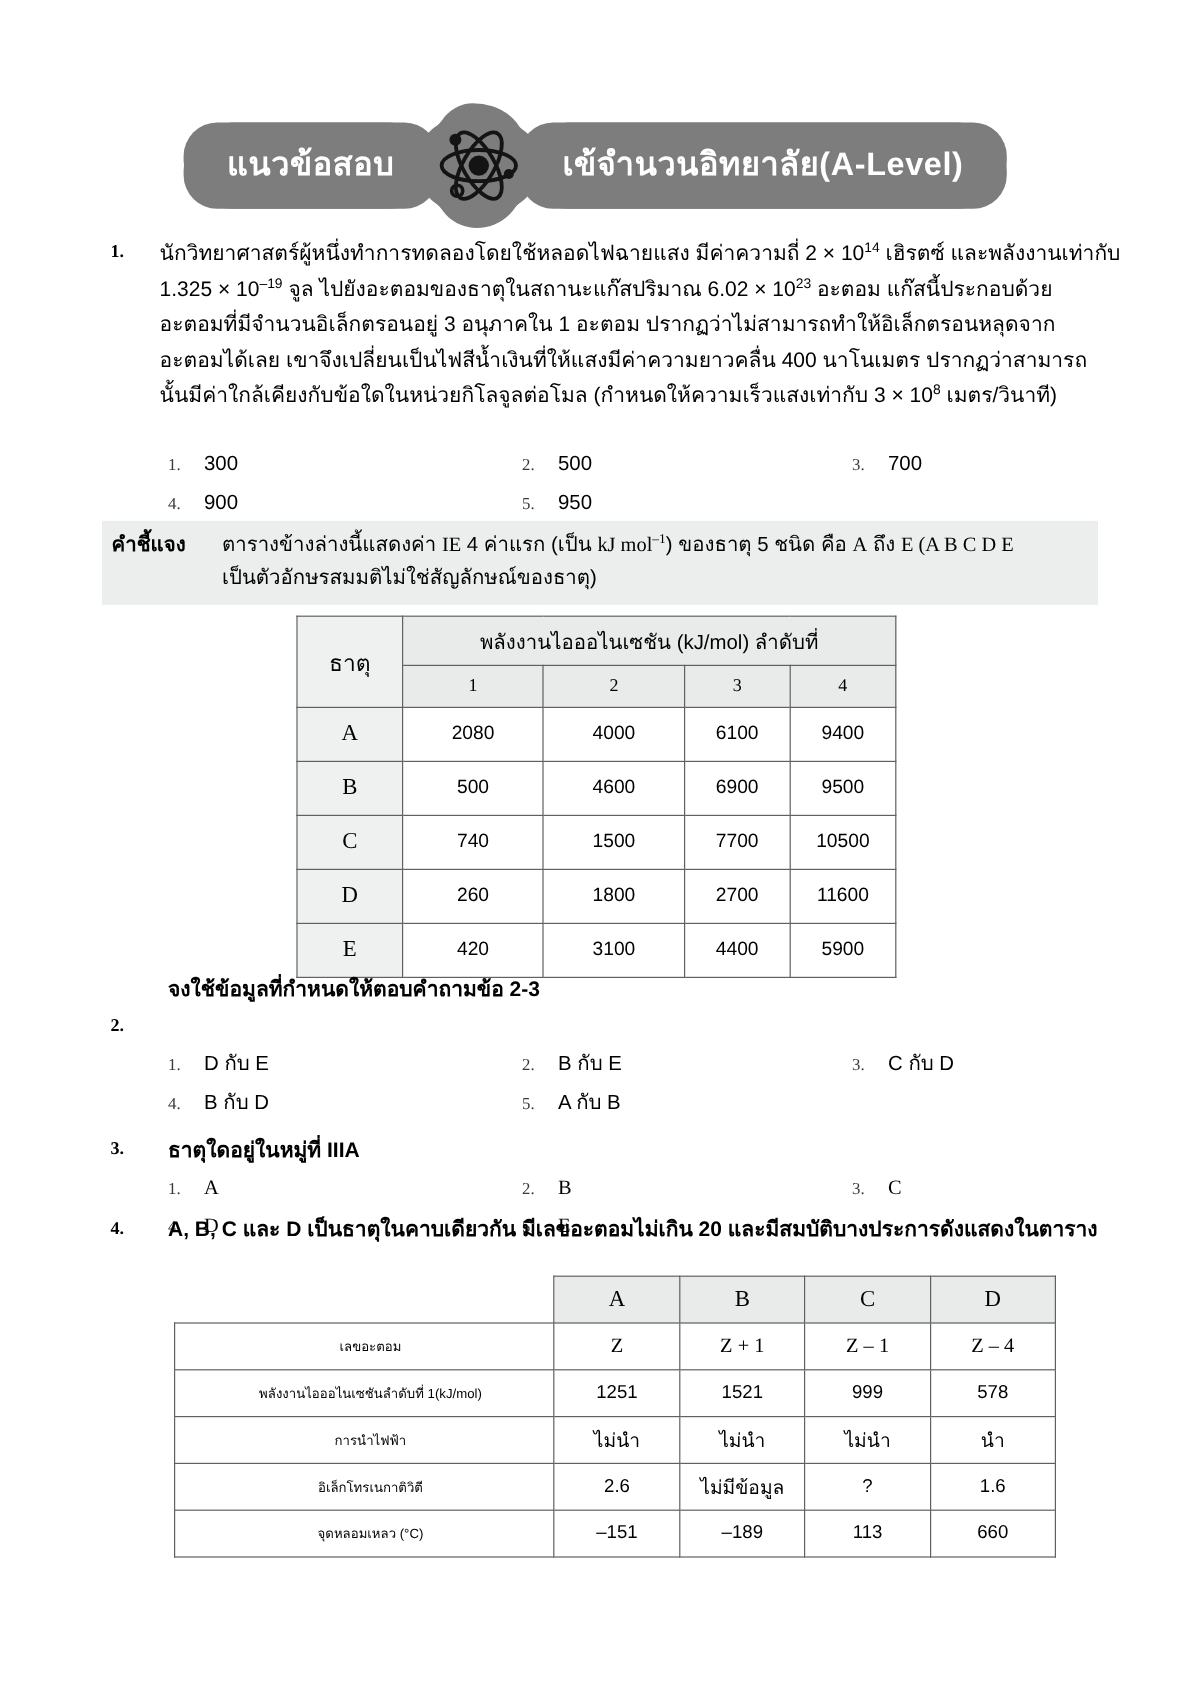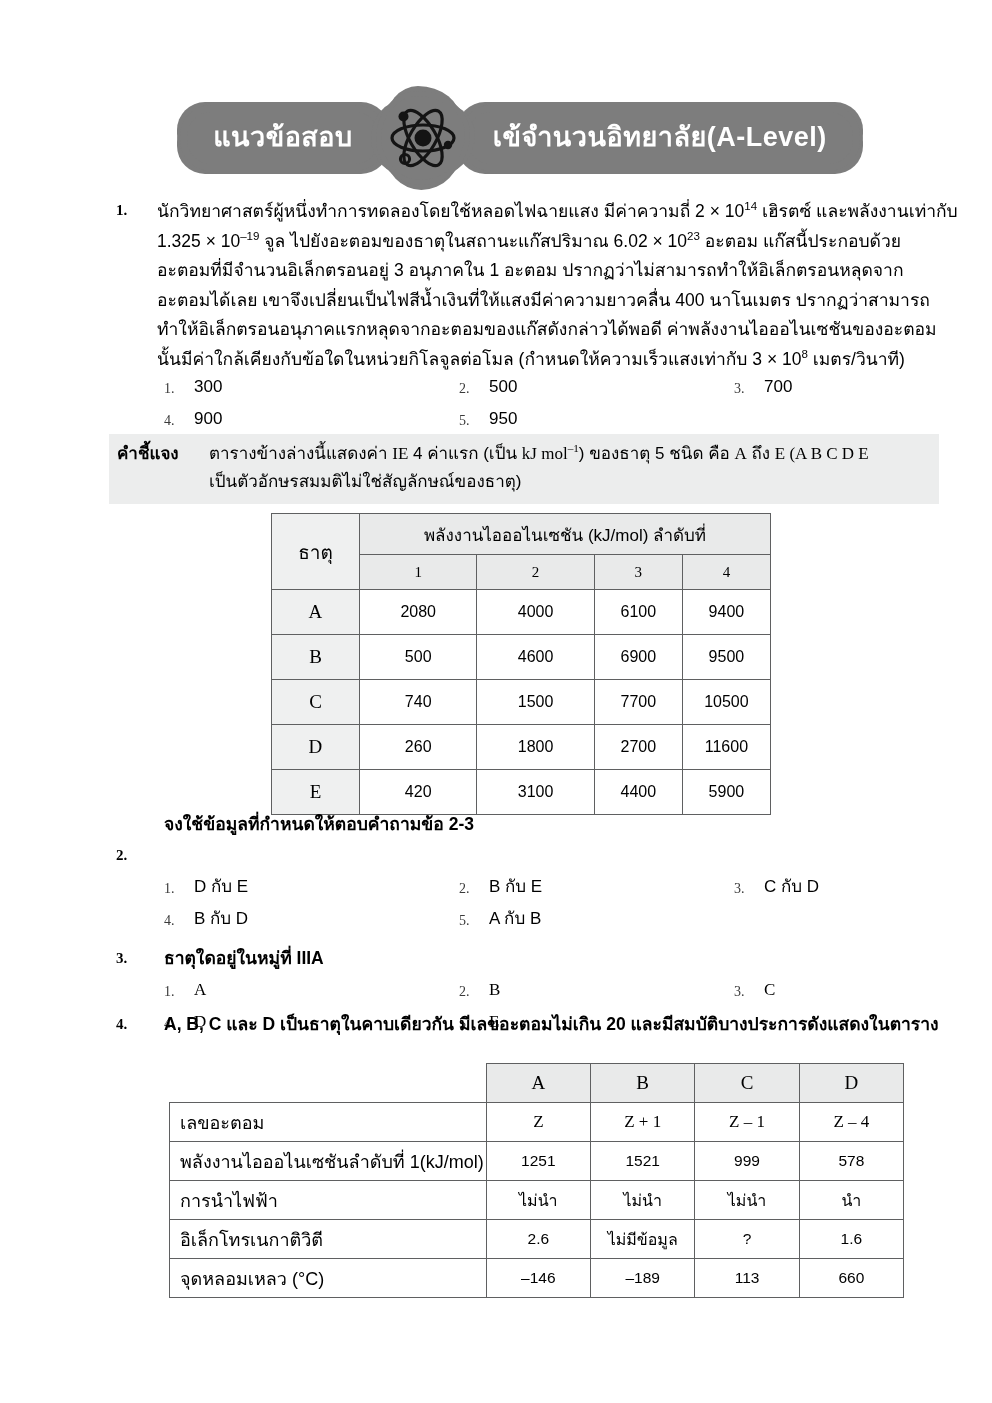--- a/index.html
+++ b/index.html
@@ -13,21 +13,20 @@
     position: relative;
     font-family: "Liberation Sans", "DejaVu Sans", sans-serif;
     color: #000000;
     overflow: hidden;
   }
   .page {
     position: relative;
     width: 948px;
     height: 1403px;
     box-sizing: border-box;
-    margin-left: 24px;
   }
 
   
   .banner-wrap {
     position: absolute;
     left: 0;
     top: 92px;
     width: 992px;
     height: 92px;
     display: flex;
@@ -226,23 +225,23 @@
     width: 318px;
   }
   .t2 .hcell {
     background: #e9eaea;
     font-weight: normal;
     font-size: 19px;
     font-family: "Liberation Serif", "DejaVu Serif", serif;
     width: 104px;
   }
   .t2 .rowlabel {
-    text-align: left;
+    text-align: center;
     padding-left: 10px;
-    font-size: 18px;
+    font-size: 11px;
     background: #ffffff;
   }
   .t2 .dcell {
     font-size: 15.5px;
     background: #ffffff;
   }
   .t2 .dcell.thai { font-size: 16px; }
   .t2 .zcell {
     font-size: 17px;
     font-family: "Liberation Serif", "DejaVu Serif", serif;
@@ -285,21 +284,20 @@
       </div>
     </div>
   </div>
 
   <div class="qnum" style="left:92px; top:202px;">1.</div>
   <div class="qbody" style="left:133px; top:197px; width:790px;">
     <div class="ln">นักวิทยาศาสตร์ผู้หนึ่งทำการทดลองโดยใช้หลอดไฟฉายแสง มีค่าความถี่ 2 × 10<sup>14</sup> เฮิรตซ์ และพลังงานเท่ากับ</div>
     <div class="ln">1.325 × 10<sup>–19</sup> จูล ไปยังอะตอมของธาตุในสถานะแก๊สปริมาณ 6.02 × 10<sup>23</sup> อะตอม แก๊สนี้ประกอบด้วย</div>
     <div class="ln">อะตอมที่มีจำนวนอิเล็กตรอนอยู่ 3 อนุภาคใน 1 อะตอม ปรากฏว่าไม่สามารถทำให้อิเล็กตรอนหลุดจาก</div>
     <div class="ln">อะตอมได้เลย เขาจึงเปลี่ยนเป็นไฟสีน้ำเงินที่ให้แสงมีค่าความยาวคลื่น 400 นาโนเมตร ปรากฏว่าสามารถ</div>
-    <div class="ln">ทำให้อิเล็กตรอนอนุภาคแรกหลุดจากอะตอมของแก๊สดังกล่าวได้พอดี ค่าพลังงานไอออไนเซชันของอะตอม</div>
     <div class="ln">นั้นมีค่าใกล้เคียงกับข้อใดในหน่วยกิโลจูลต่อโมล (กำหนดให้ความเร็วแสงเท่ากับ 3 × 10<sup>8</sup> เมตร/วินาที)</div>
   </div>
 
   <div class="choices" style="left:140px; top:372px;">
     <div class="crow">
       <div class="citem w-a">
         <span class="cnum">1.</span>
         <span class="clabel num">300</span>
       </div>
       <div class="citem w-b">
@@ -483,21 +481,21 @@
       <tr>
         <td class="rowlabel">อิเล็กโทรเนกาติวิตี</td>
         <td class="dcell">2.6</td>
         <td class="dcell thai">ไม่มีข้อมูล</td>
         <td class="dcell">?</td>
         <td class="dcell">1.6</td>
       </tr>
 
       <tr>
         <td class="rowlabel">จุดหลอมเหลว (°C)</td>
-        <td class="dcell">–146</td>
+        <td class="dcell">–151</td>
         <td class="dcell">–189</td>
         <td class="dcell">113</td>
         <td class="dcell">660</td>
       </tr>
     </tbody>
   </table>
 
 </div>
 
 </body></html>

